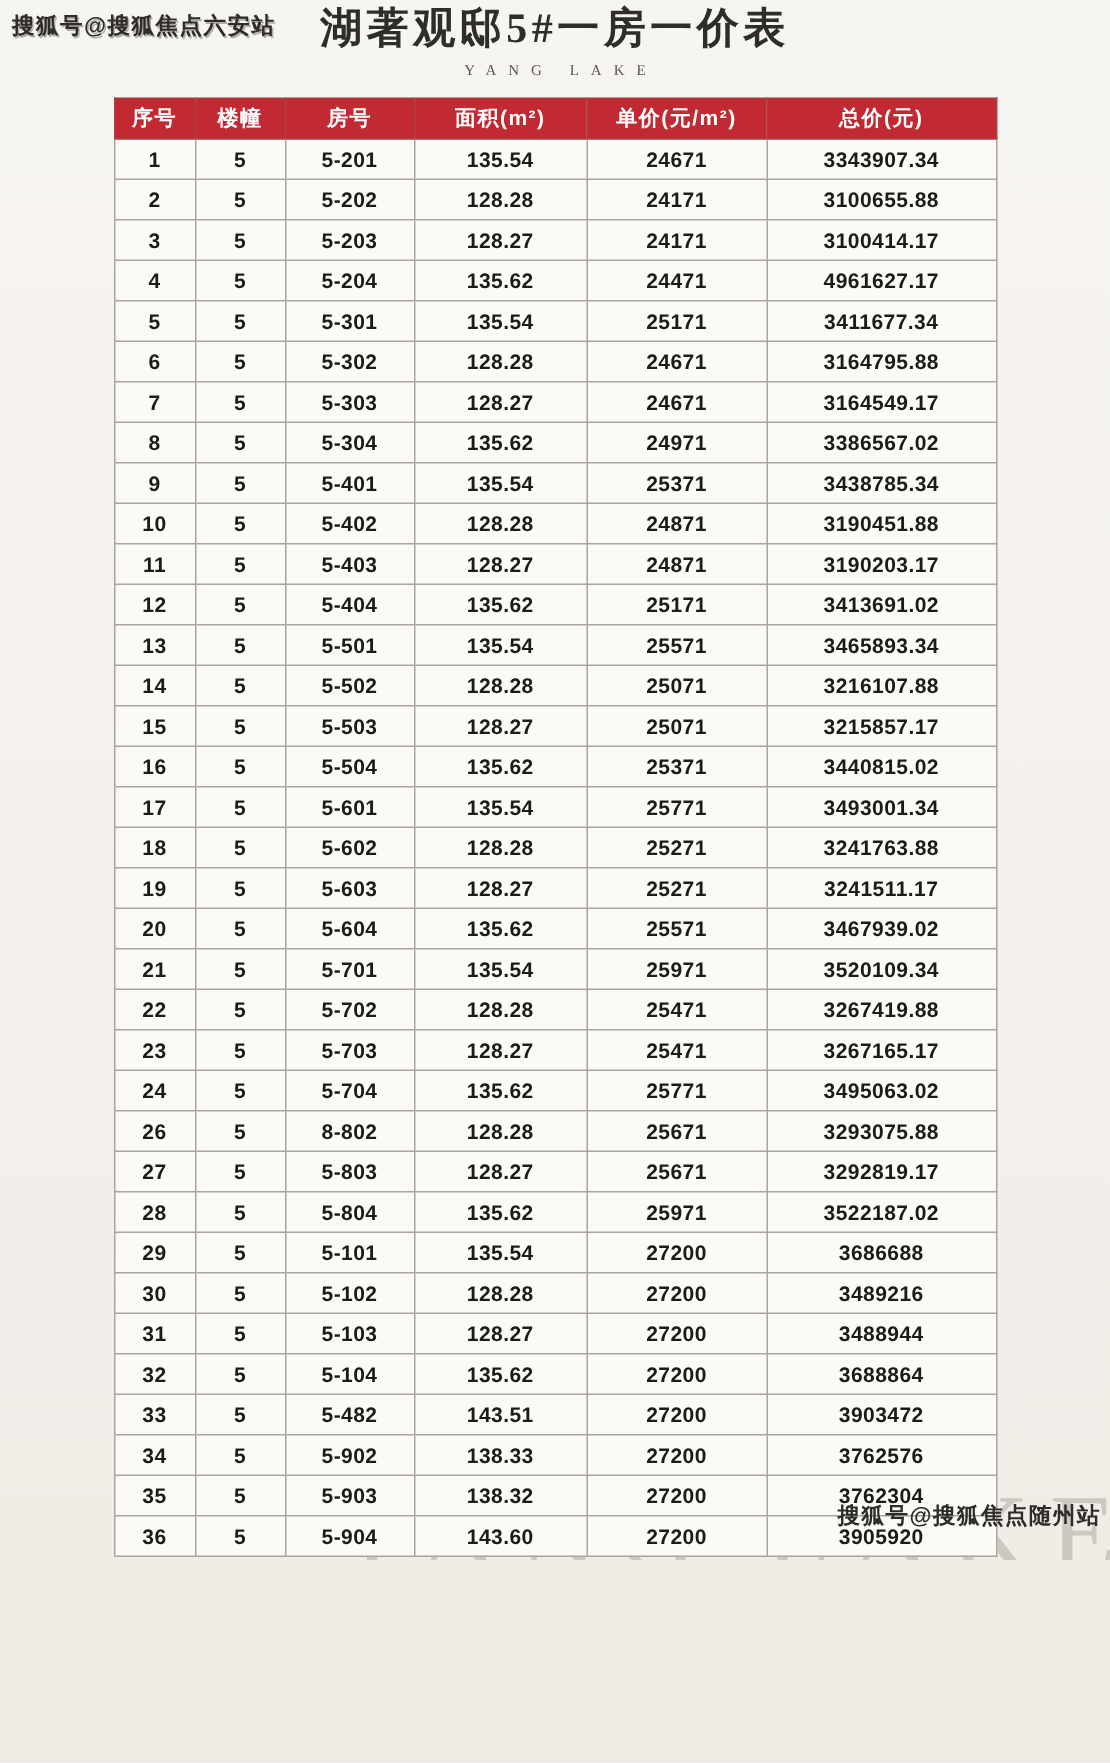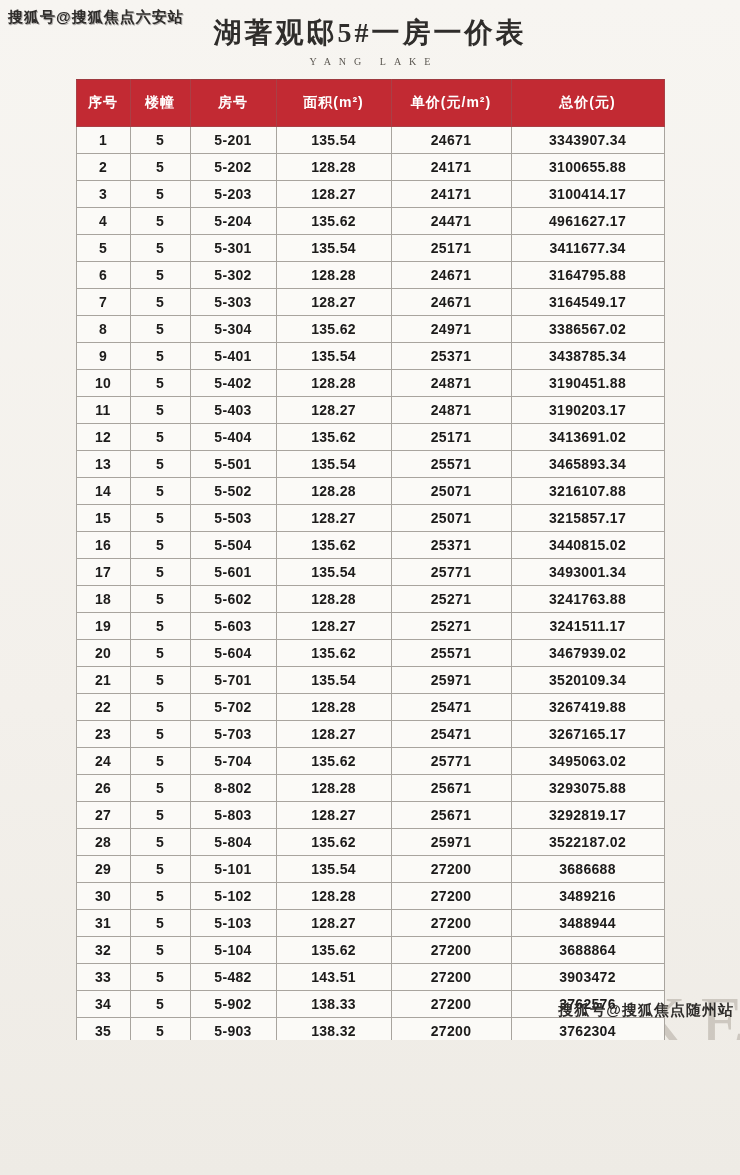--- a/index.html
+++ b/index.html
@@ -46,21 +46,20 @@
     font-size: 72px;
     letter-spacing: 14px;
     color: rgba(186, 180, 171, 0.65);
     white-space: nowrap;
     z-index: 1;
     user-select: none;
   }
   .title-block {
     position: relative;
     text-align: center;
-    padding-top: 14px;
     z-index: 2;
   }
   .title-block h1 {
     margin: 0;
     font-family: "Liberation Serif", "DejaVu Serif", serif;
     font-size: 28px;
     font-weight: bold;
     color: #2f2d2b;
     letter-spacing: 3px;
   }
@@ -81,21 +80,21 @@
     table-layout: fixed;
     background: #fbfaf7;
   }
   table.price-table th {
     background: #c22a33;
     color: #ffffff;
     font-size: 14px;
     font-weight: bold;
     height: 26px;
     border: 1px solid #a94046;
-    padding: 10px;
+    padding: 0;
     letter-spacing: 1px;
   }
   table.price-table td {
     border: 1px solid #a8a49e;
     text-align: center;
     font-size: 14px;
     font-weight: 600;
     color: #1c1b1a;
     height: 26px;
     padding: 0;

